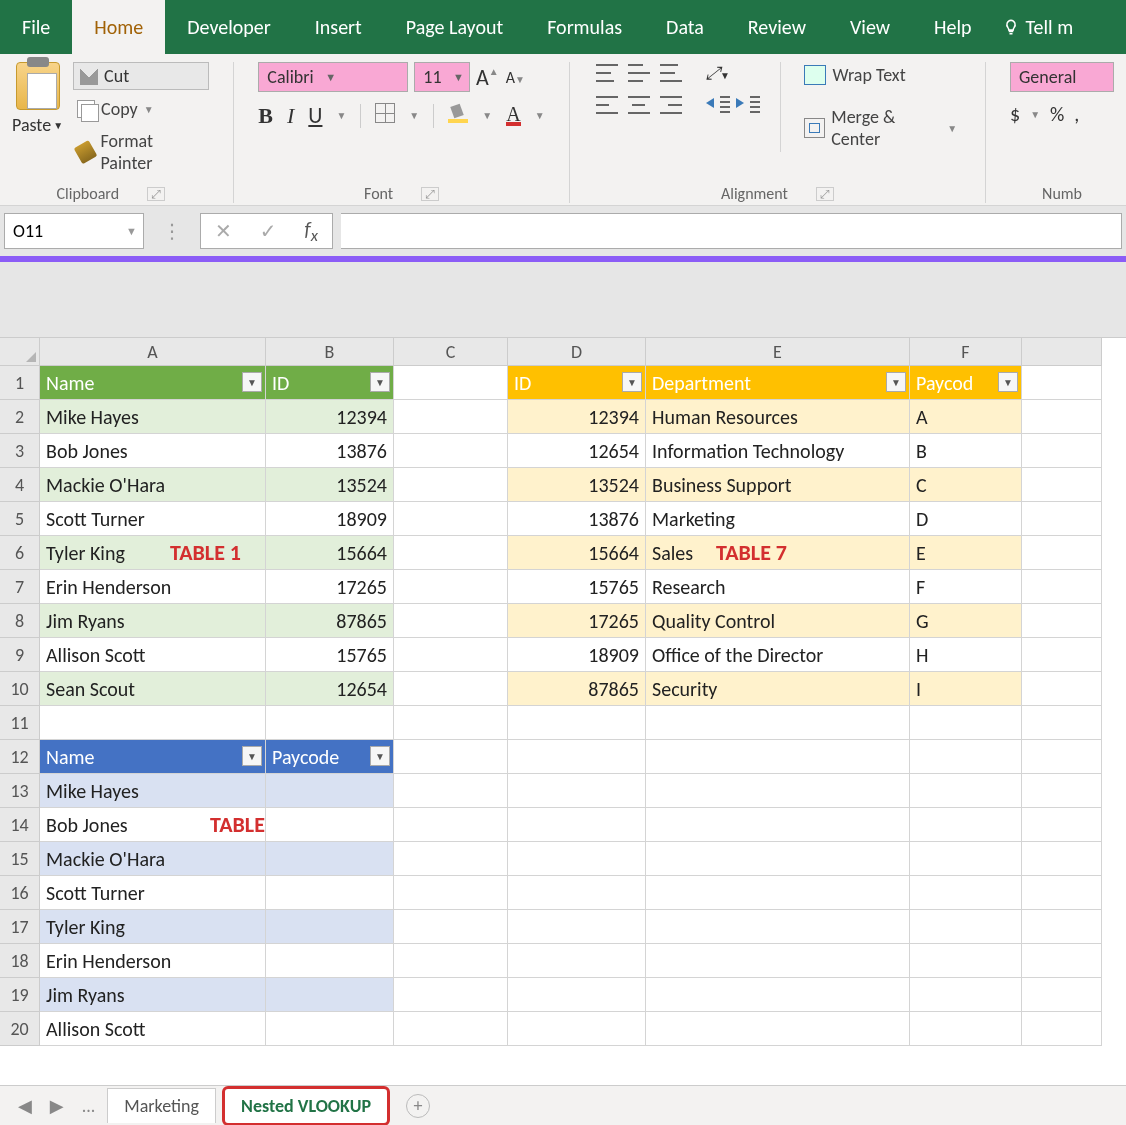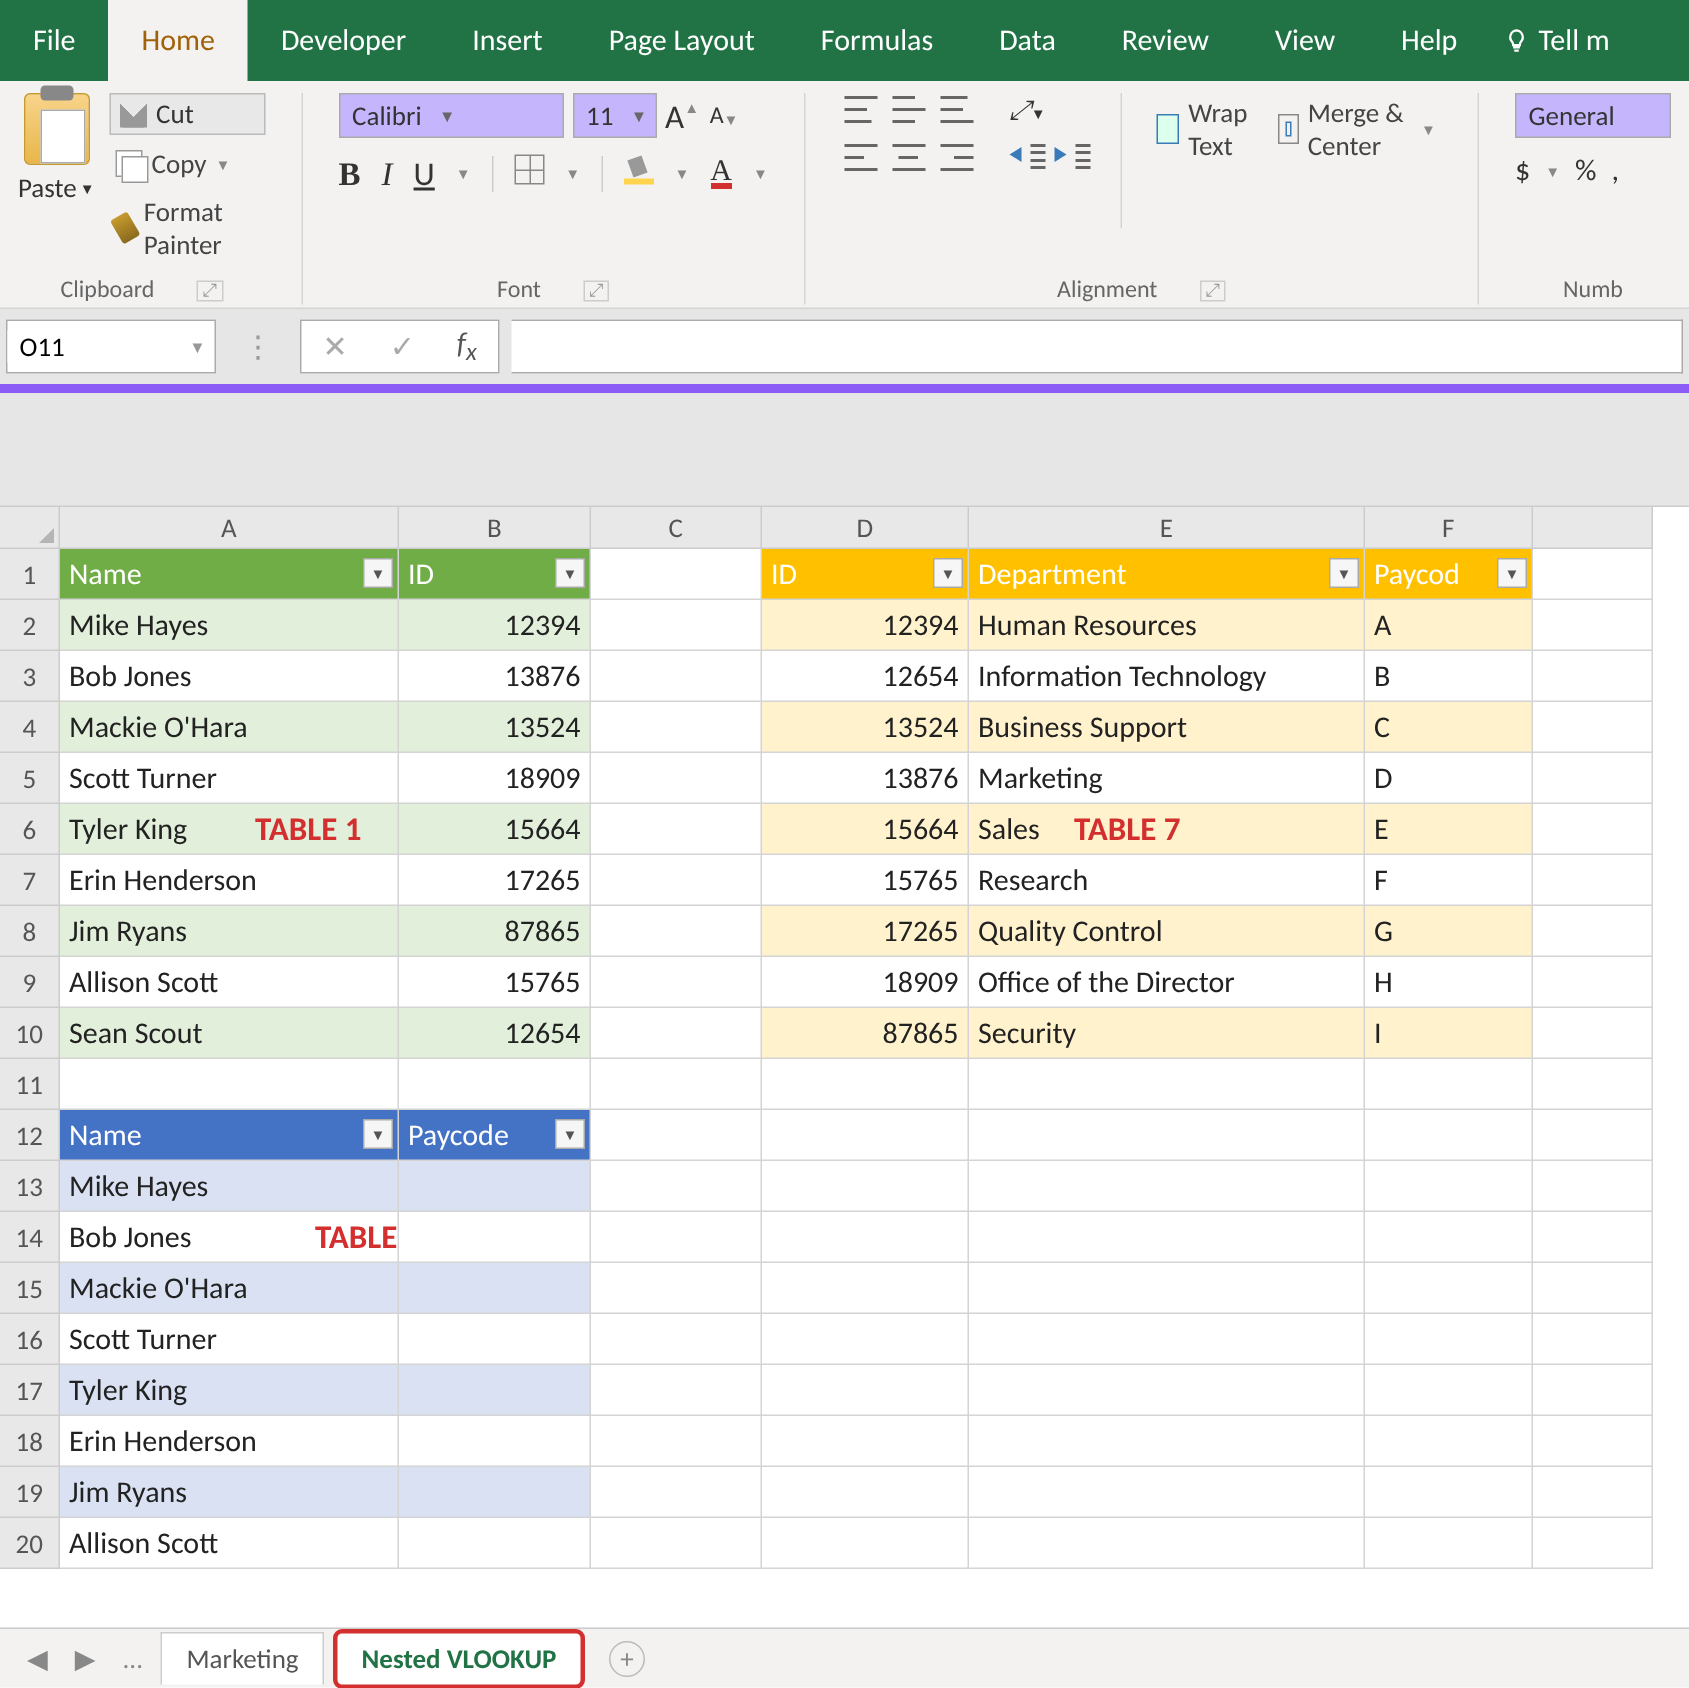--- a/index.html
+++ b/index.html
@@ -25,21 +25,21 @@
 .small-btn { display:flex; align-items:center; gap:6px; font-size:18px; color:#444; padding:2px 4px;}
 .small-ico{width:18px;height:18px;display:inline-block;}
 .scissors{background:linear-gradient(45deg,#999 45%,transparent 45%),linear-gradient(-45deg,#999 45%,transparent 45%);}
 .copy-ico{border:1px solid #999;background:#fff;position:relative;}
 .copy-ico::after{content:"";position:absolute;left:3px;top:3px;width:16px;height:16px;border:1px solid #999;background:#fff;}
 .brush{background:linear-gradient(#c79a2e,#8a6a1e);transform:rotate(-30deg);border-radius:2px;}
 .cut-box{border:1px solid #bbb;background:#e8e8e8;padding:2px 6px;display:flex;align-items:center;gap:6px;}
 
 
 .font-row{display:flex;gap:6px;align-items:center;}
-.dd{border:1px solid #ababab;background:#c4b5fd;display:flex;align-items:center;height:30px;}
+.dd{border:1px solid #ababab;background:#f9a8d4;display:flex;align-items:center;height:30px;}
 .dd .txt{padding:0 8px;font-size:18px;}
 .dd .arr{width:18px;display:flex;justify-content:center;color:#666;font-size:11px;}
 .fs-btn{width:22px;height:26px;display:flex;align-items:center;justify-content:center;font-family:serif;}
 .bold{font-weight:bold;font-family:serif;font-size:22px;}
 .italic{font-style:italic;font-family:serif;font-size:22px;}
 .under{text-decoration:underline;font-family:serif;font-size:22px;}
 .border-ico{width:20px;height:20px;border:1px solid #888;display:inline-block;position:relative;}
 .border-ico::before,.border-ico::after{content:"";position:absolute;background:#888;}
 .border-ico::before{left:50%;top:0;width:1px;height:100%;}
 .border-ico::after{top:50%;left:0;height:1px;width:100%;}
@@ -248,21 +248,21 @@
               <span></span>
               <span style="width:60%;margin-left:auto"></span>
               <span></span>
             </div>
           <div style="width:10px"></div>
           <div class="indent-ico left"></div>
           <div class="indent-ico right"></div>
         </div>
       </div>
       <div style="width:1px;height:90px;background:#d4d4d4;"></div>
-      <div style="display:flex;flex-direction:row;gap:5px;">
+      <div style="display:flex;flex-direction:column;gap:16px;">
         <div class="small-btn">
             <span class="wrap-ico"></span>
             <span>Wrap Text</span>
           </div>
         <div class="small-btn">
             <span class="merge-ico"></span>
             <span>Merge &amp; Center</span>
             <span style="font-size:10px;color:#888;">▼</span>
           </div>
       </div>

